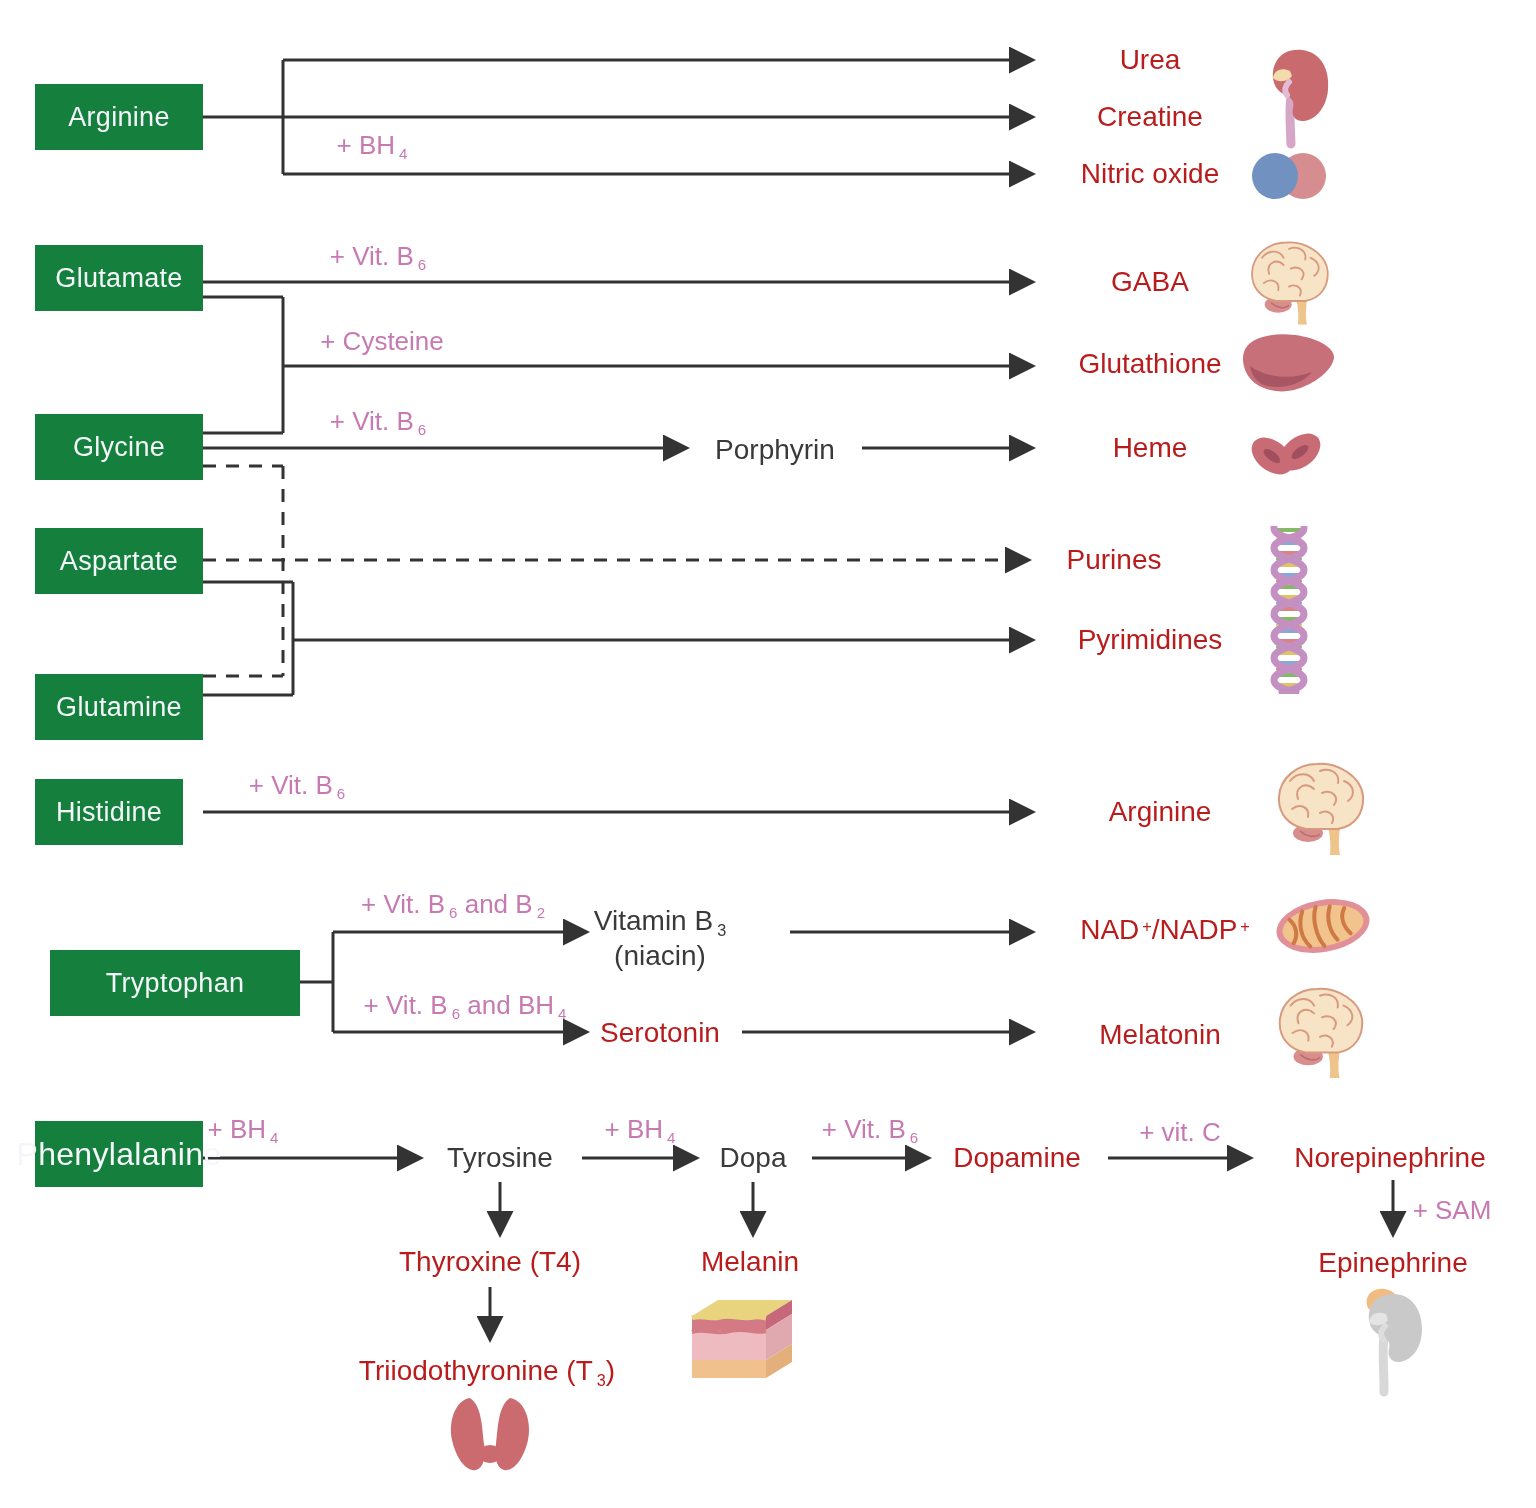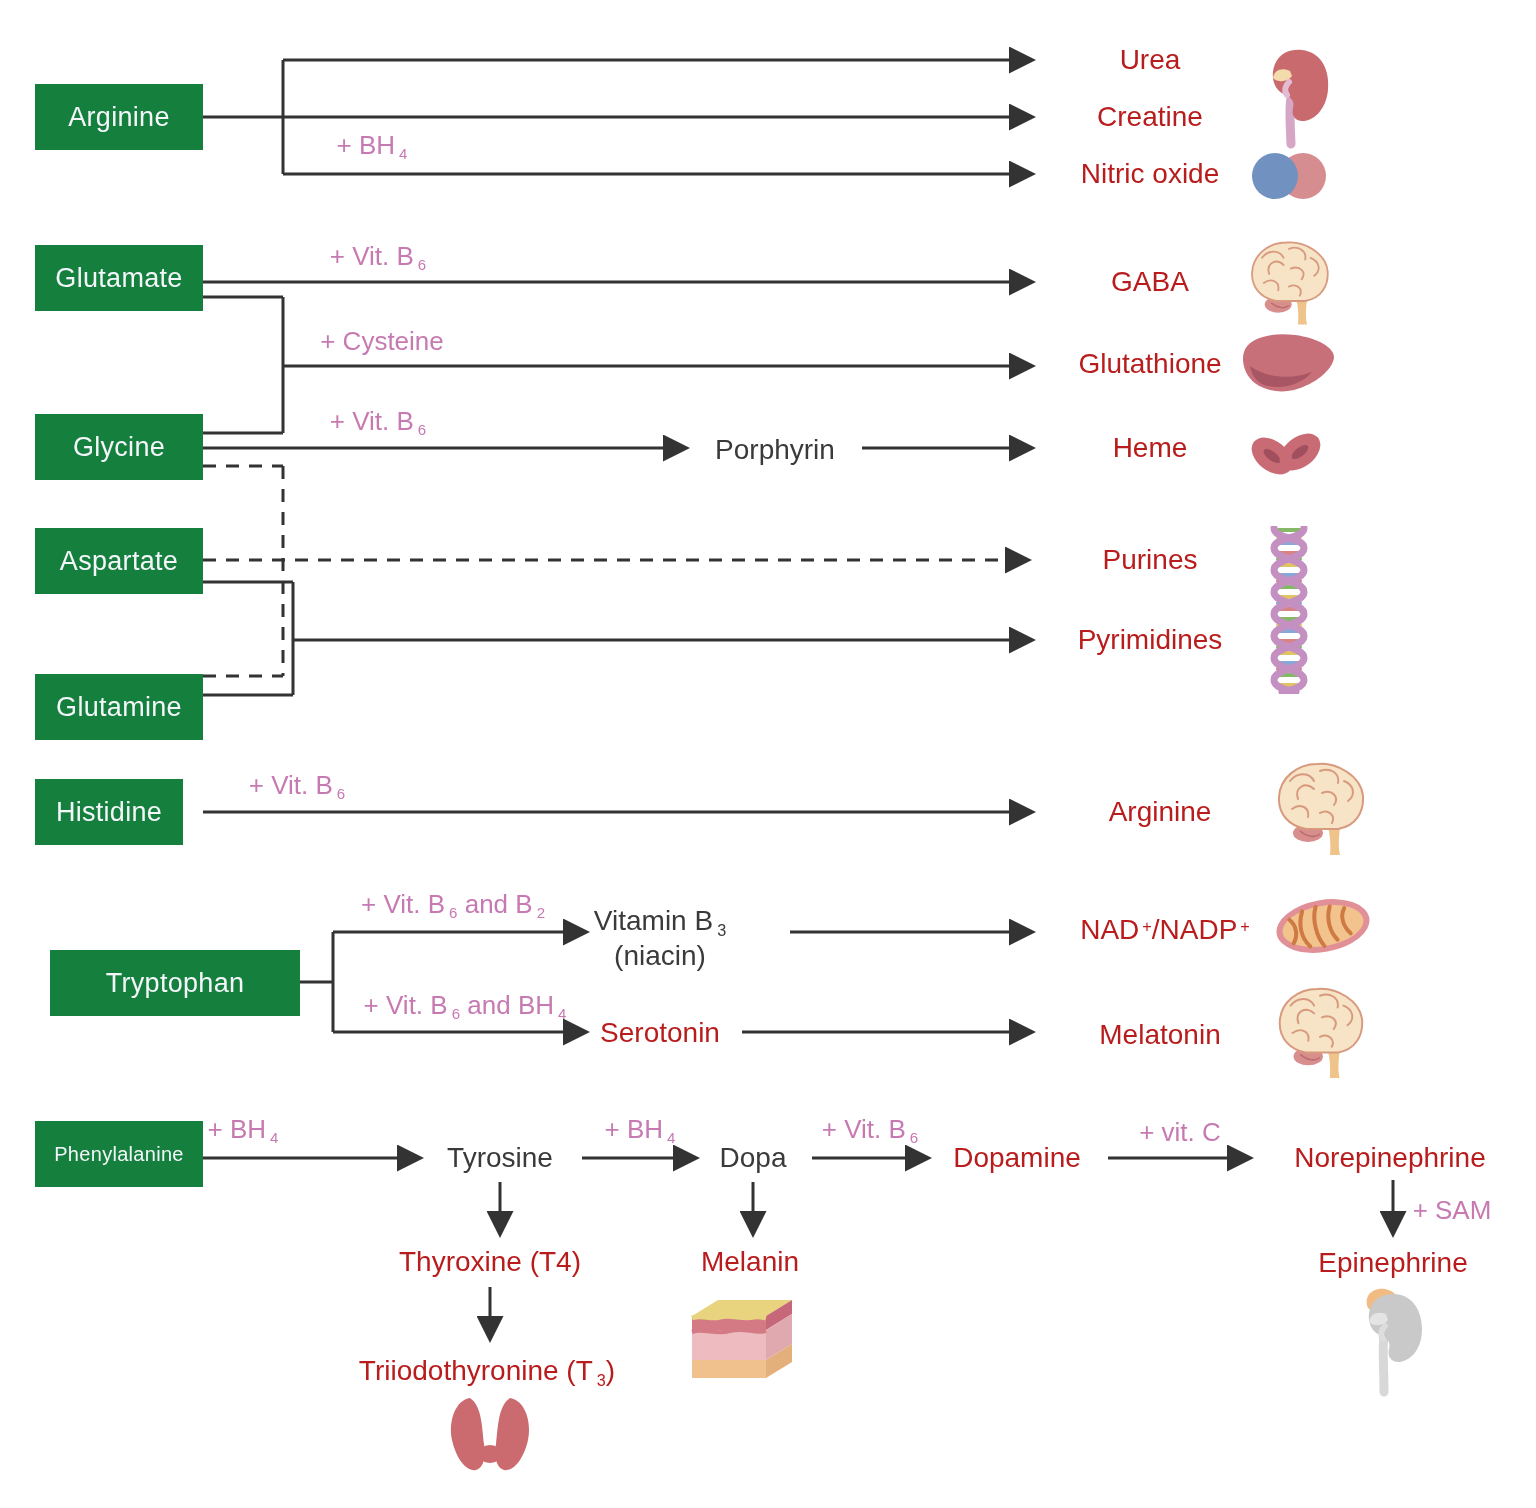--- a/index.html
+++ b/index.html
@@ -76,30 +76,30 @@
   <div class="box" style="left:35px;top:674px;width:168px;height:66px">
       <span>Glutamine</span>
     </div>
   <div class="box" style="left:35px;top:779px;width:148px;height:66px">
       <span>Histidine</span>
     </div>
   <div class="box" style="left:50px;top:950px;width:250px;height:66px">
       <span>Tryptophan</span>
     </div>
   <div class="box" style="left:35px;top:1121px;width:168px;height:66px">
-      <span style="font-size:20px">Phenylalanine</span>
+      <span style="font-size:32px">Phenylalanine</span>
     </div>
 
   <div class="lbl green" style="left:1150px;top:60px">Urea</div>
   <div class="lbl green" style="left:1150px;top:117px">Creatine</div>
   <div class="lbl green" style="left:1150px;top:174px">Nitric oxide</div>
   <div class="lbl green" style="left:1150px;top:282px">GABA</div>
   <div class="lbl green" style="left:1150px;top:364px">Glutathione</div>
   <div class="lbl green" style="left:1150px;top:448px">Heme</div>
-  <div class="lbl green" style="left:1150px;top:560px">Purines</div>
+  <div class="lbl green" style="left:1114px;top:560px">Purines</div>
   <div class="lbl green" style="left:1150px;top:640px">Pyrimidines</div>
   <div class="lbl green" style="left:1160px;top:812px">Arginine</div>
   <div class="lbl green" style="left:1165px;top:930px"><span>NAD</span><sup>+</sup><span>/NADP</span><sup>+</sup></div>
   <div class="lbl green" style="left:660px;top:1033px">Serotonin</div>
   <div class="lbl green" style="left:1160px;top:1035px">Melatonin</div>
   <div class="lbl green" style="left:1017px;top:1158px">Dopamine</div>
   <div class="lbl green" style="left:1390px;top:1158px">Norepinephrine</div>
   <div class="lbl green" style="left:1393px;top:1263px">Epinephrine</div>
   <div class="lbl green" style="left:490px;top:1262px">Thyroxine (T4)</div>
   <div class="lbl green" style="left:487px;top:1372px"><span>Triiodothyronine (T</span><sub>3</sub><span>)</span></div>

